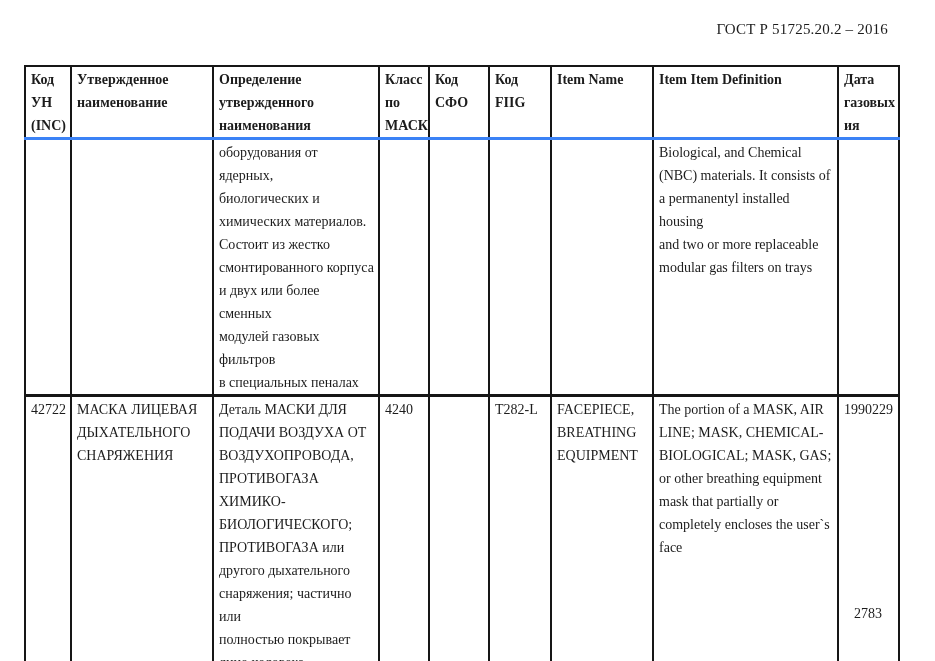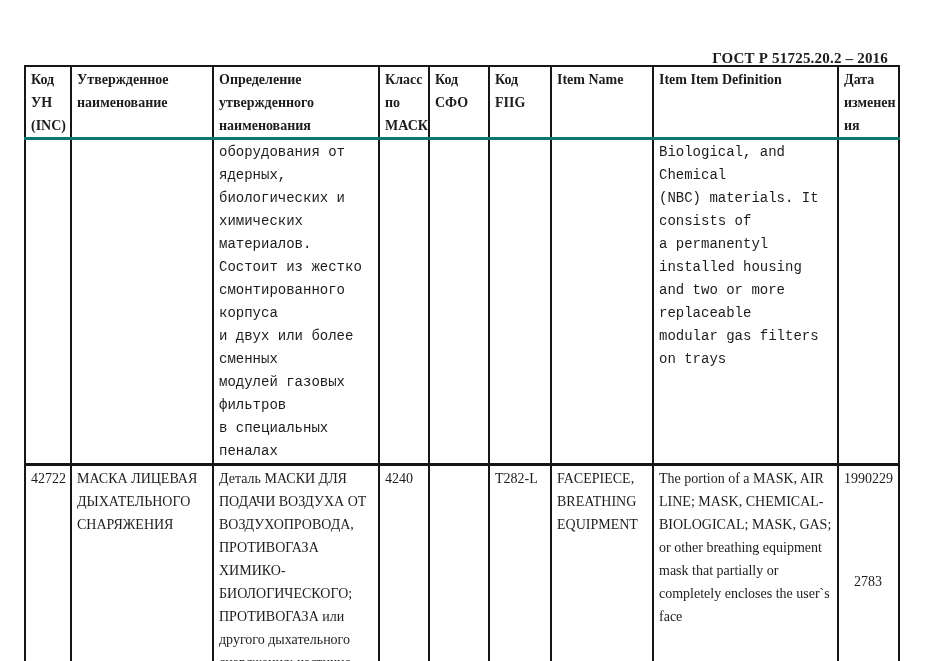--- a/index.html
+++ b/index.html
@@ -7,24 +7,24 @@
   body {
     width: 935px;
     height: 661px;
     position: relative;
     font-family: "Liberation Serif", serif;
     color: #1c1c1c;
     overflow: hidden;
   }
   .doc-header-title {
     position: absolute;
-    top: 50px;
+    top: 21px;
     right: 47px;
     font-size: 15px;
-    font-weight: bold;
+    font-weight: normal;
     letter-spacing: 0.2px;
     white-space: nowrap;
   }
   table.gost-table {
     position: absolute;
     left: 24px;
     top: 65px;
     width: 874px;
     border-collapse: collapse;
     table-layout: fixed;
@@ -36,31 +36,31 @@
     text-align: left;
     font-size: 14px;
     line-height: 23px;
     padding: 1px 4px 0 5px;
     white-space: pre-line;
     overflow: hidden;
     font-weight: normal;
   }
   .gost-table thead th {
     font-weight: bold;
-    border-bottom: 3px solid #0f766e;
+    border-bottom: 3px solid #3b82f6;
   }
   .gost-table tr.data-row-2 td {
     border-top: 3px solid #161616;
   }
   tr.header-row { height: 69px; }
-  tr.data-row-1 { height: 189px; font-family: Liberation Mono, monospace; }
+  tr.data-row-1 { height: 189px; }
   tr.data-row-2 { height: 255px; }
   .page-number {
     position: absolute;
-    top: 574px;
+    top: 606px;
     right: 53px;
     font-size: 14px;
   }
 </style>
 </head>
 <body>
 
 <div class="doc-header-title">ГОСТ Р 51725.20.2 – 2016</div>
 
 <table class="gost-table">
@@ -88,21 +88,21 @@
       <th>Класс
 по
 МАСКА</th>
       <th>Код
 СФО</th>
       <th>Код
 FIIG</th>
       <th>Item Name</th>
       <th>Item Item Definition</th>
       <th>Дата
-изменен
+газовых
 ия</th>
     </tr>
   </thead>
   <tbody>
     <tr class="data-row-1">
       <td></td>
       <td></td>
       <td>оборудования от ядерных,
 биологических и
 химических материалов.

